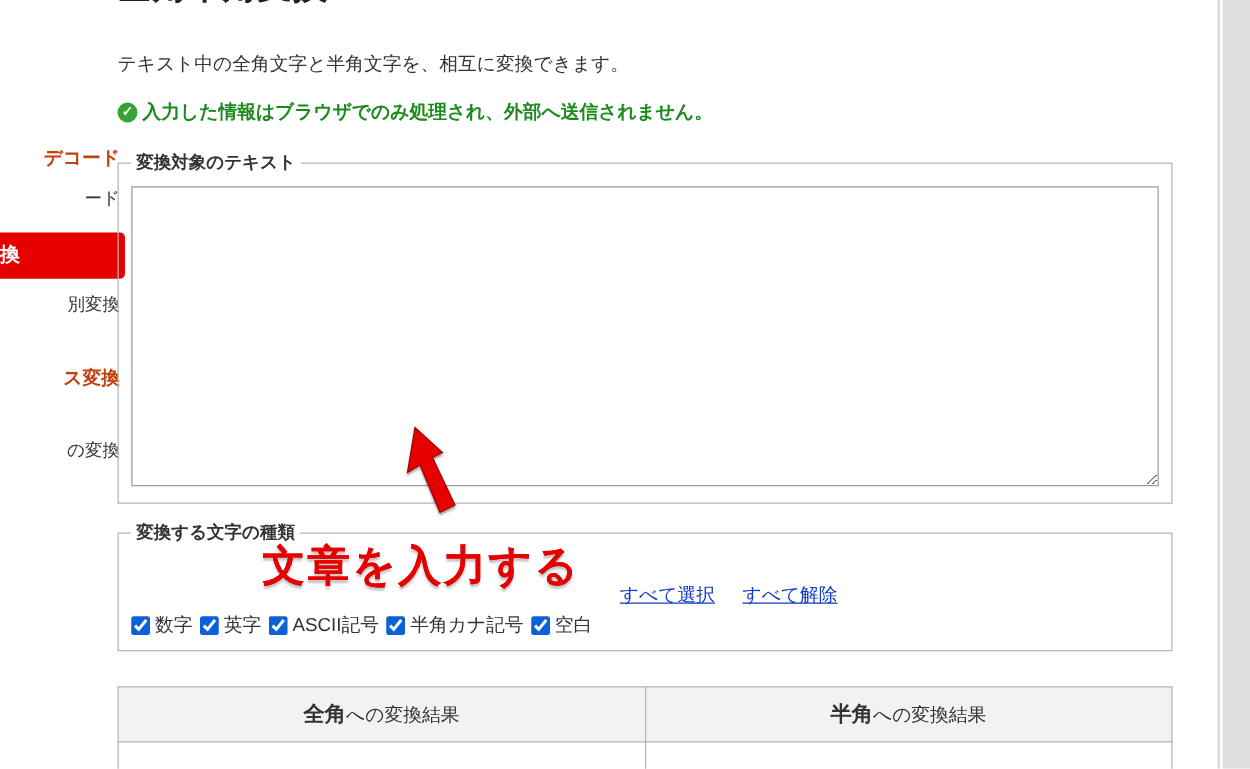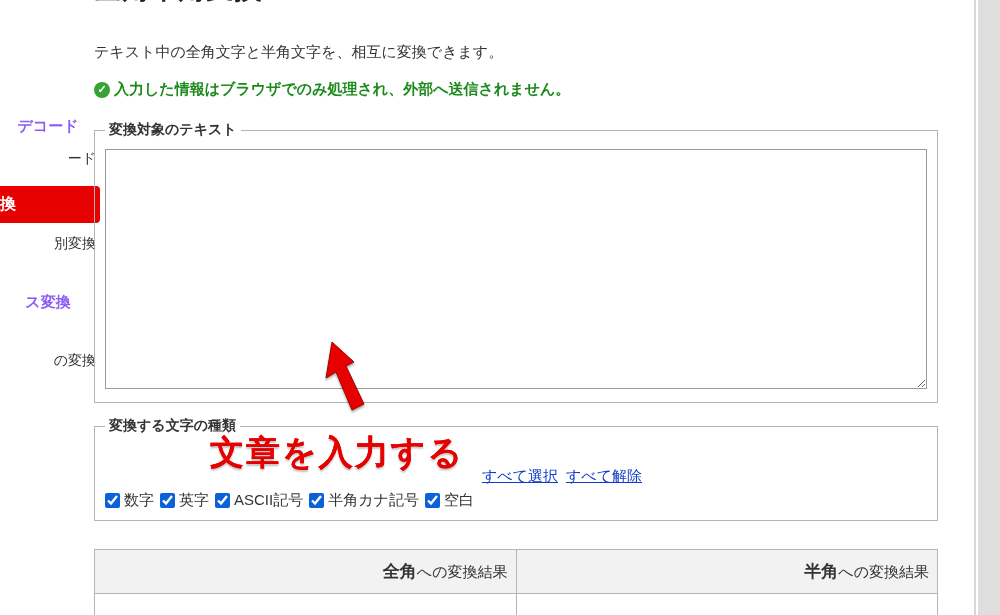--- a/index.html
+++ b/index.html
@@ -30,27 +30,27 @@
   .sidebar {
     position: absolute;
     left: 0; top: 0;
     width: 100px;
     height: 615px;
     padding-top: 109px;
   }
   .sidebar-item {
     display: block;
     padding: 8px 4px 8px 0;
-    color: #8b5cf6;
+    color: #c2410c;
     font-weight: 700;
     font-size: 15px;
     white-space: nowrap;
     overflow: hidden;
     direction: rtl;
-    text-align: center;
+    text-align: right;
     cursor: pointer;
   }
   .sidebar-sub {
     display: block;
     padding: 6px 4px 6px 0;
     color: #333;
     font-size: 14px;
     white-space: nowrap;
     overflow: hidden;
     direction: rtl;
@@ -159,37 +159,37 @@
     gap: 6px;
     flex-wrap: wrap;
     font-size: 15px;
   }
   .options-row label { display: inline-flex; align-items: center; gap: 4px; cursor: pointer; margin-top: 48px; }
   .options-row input[type=checkbox] { width: 15px; height: 15px; accent-color: #0a61d8; cursor: pointer; }
   .link-action {
     color: #103bc7;
     text-decoration: underline;
     cursor: pointer;
-    margin-left: 2px;
+    margin-left: 16px;
     text-align: center;
   }
 
   .results-table {
     width: 100%;
     margin-top: 28px;
     border-collapse: collapse;
     table-layout: fixed;
   }
   .results-table th {
     border: 1px solid #b5b5b5;
     background: #f2f2f2;
     font-size: 15px;
     font-weight: 400;
     padding: 10px 8px;
-    text-align: right;
+    text-align: center;
   }
   .results-table th .strong { font-weight: 700; font-size: 17px; }
   .results-table td {
     border: 1px solid #b5b5b5;
     height: 60px;
     vertical-align: top;
     padding: 6px;
   }
 
   

